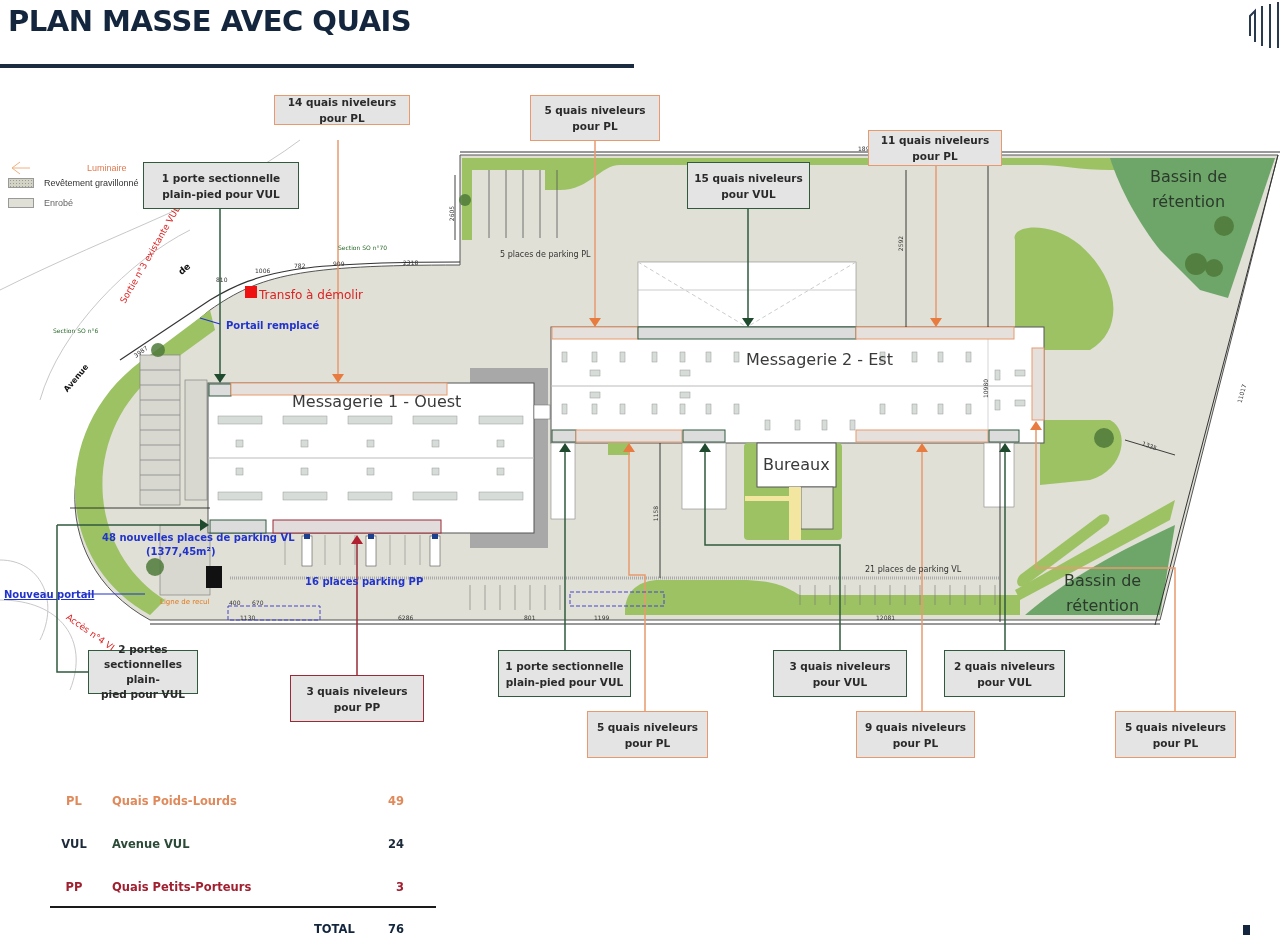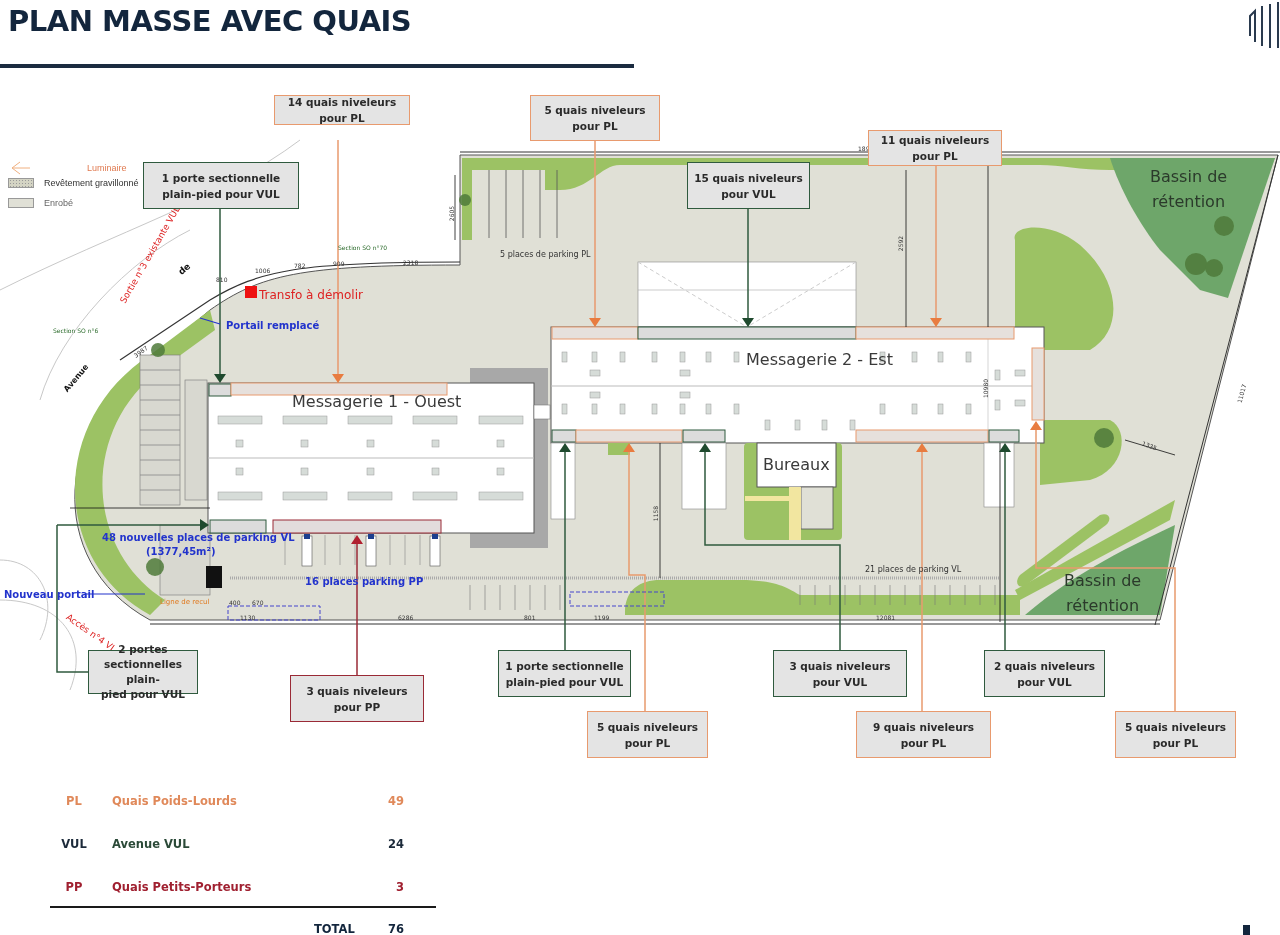--- a/index.html
+++ b/index.html
@@ -345,21 +345,21 @@
 rétention</div>
 <div class="plan-label basin-label" style="left:1064px; top:568px;">Bassin de
 rétention</div>
 
 <div class="plan-label small-label" style="left:500px; top:250px;">5 places de parking PL</div>
 <div class="plan-label small-label" style="left:865px; top:565px;">21 places de parking VL</div>
 <div class="plan-label blue-label" style="left:102px; top:532px;">48 nouvelles places de parking VL</div>
 <div class="plan-label blue-label" style="left:146px; top:546px;">(1377,45m²)</div>
 <div class="plan-label blue-label" style="left:305px; top:576px;">16 places parking PP</div>
 <div class="plan-label blue-label" style="left:226px; top:320px;">Portail  remplacé</div>
-<div class="plan-label blue-label" style="left:4px; top:589px;">Nouveau portail</div>
+<div class="plan-label blue-label" style="left:4px; top:589px;text-decoration:underline;">Nouveau portail</div>
 <div class="plan-label red-label" style="left:259px; top:288px;">Transfo à démolir</div>
 <div class="plan-label red-label" style="left:118px; top:300px; transform: rotate(-60deg); transform-origin: left top; font-size:9px;">Sortie n°3 existante VUL, PP et PL</div>
 <div class="plan-label red-label" style="left:70px; top:612px; transform: rotate(35deg); transform-origin: left top; font-size:9px;">Accès n°4 VL et PP</div>
 <div class="plan-label" style="left:160px; top:598px; font-size:7px; color:#e07a20;">Ligne de recul</div>
 <div class="plan-label" style="left:338px; top:244px; font-size:6px; color:#2a6a2a;">Section SO n°70</div>
 <div class="plan-label" style="left:53px; top:327px; font-size:6px; color:#2a6a2a;">Section SO n°6</div>
 <div class="plan-label" style="left:62px; top:388px; font-size:8px; font-weight:bold; color:#111; transform: rotate(-50deg); transform-origin:left top;">Avenue</div>
 <div class="plan-label" style="left:178px; top:264px; font-size:9px; font-weight:bold; color:#111; transform: rotate(-40deg);">de</div>
 
 <div class="plan-label small-label" style="left:858px; top:145px; font-size:6px;">18901</div>
@@ -398,23 +398,23 @@
 sectionnelles plain-
 pied pour VUL</div>
 <div class="callout pp" style="left:290px; top:675px; width:134px; height:47px;">3 quais niveleurs
 pour PP</div>
 <div class="callout vul" style="left:498px; top:650px; width:133px; height:47px;">1 porte sectionnelle
 plain-pied pour VUL</div>
 <div class="callout pl" style="left:587px; top:711px; width:121px; height:47px;">5 quais niveleurs
 pour PL</div>
 <div class="callout vul" style="left:773px; top:650px; width:134px; height:47px;">3 quais niveleurs
 pour VUL</div>
-<div class="callout pl" style="left:856px; top:711px; width:135px; height:47px;">9 quais niveleurs
-pour PL</div>
-<div class="callout vul" style="left:984px; top:650px; width:121px; height:47px;">2 quais niveleurs
+<div class="callout pl" style="left:856px; top:711px; width:119px; height:47px;">9 quais niveleurs
+pour PL</div>
+<div class="callout vul" style="left:944px; top:650px; width:121px; height:47px;">2 quais niveleurs
 pour VUL</div>
 <div class="callout pl" style="left:1115px; top:711px; width:121px; height:47px;">5 quais niveleurs
 pour PL</div>
 
 <div class="summary">
   <div class="sum-row" style="top:6px; color:#e0895a;">
     <span class="sum-code">PL</span>
     <span class="sum-label">Quais Poids-Lourds</span>
     <span class="sum-count">49</span>
   </div>

